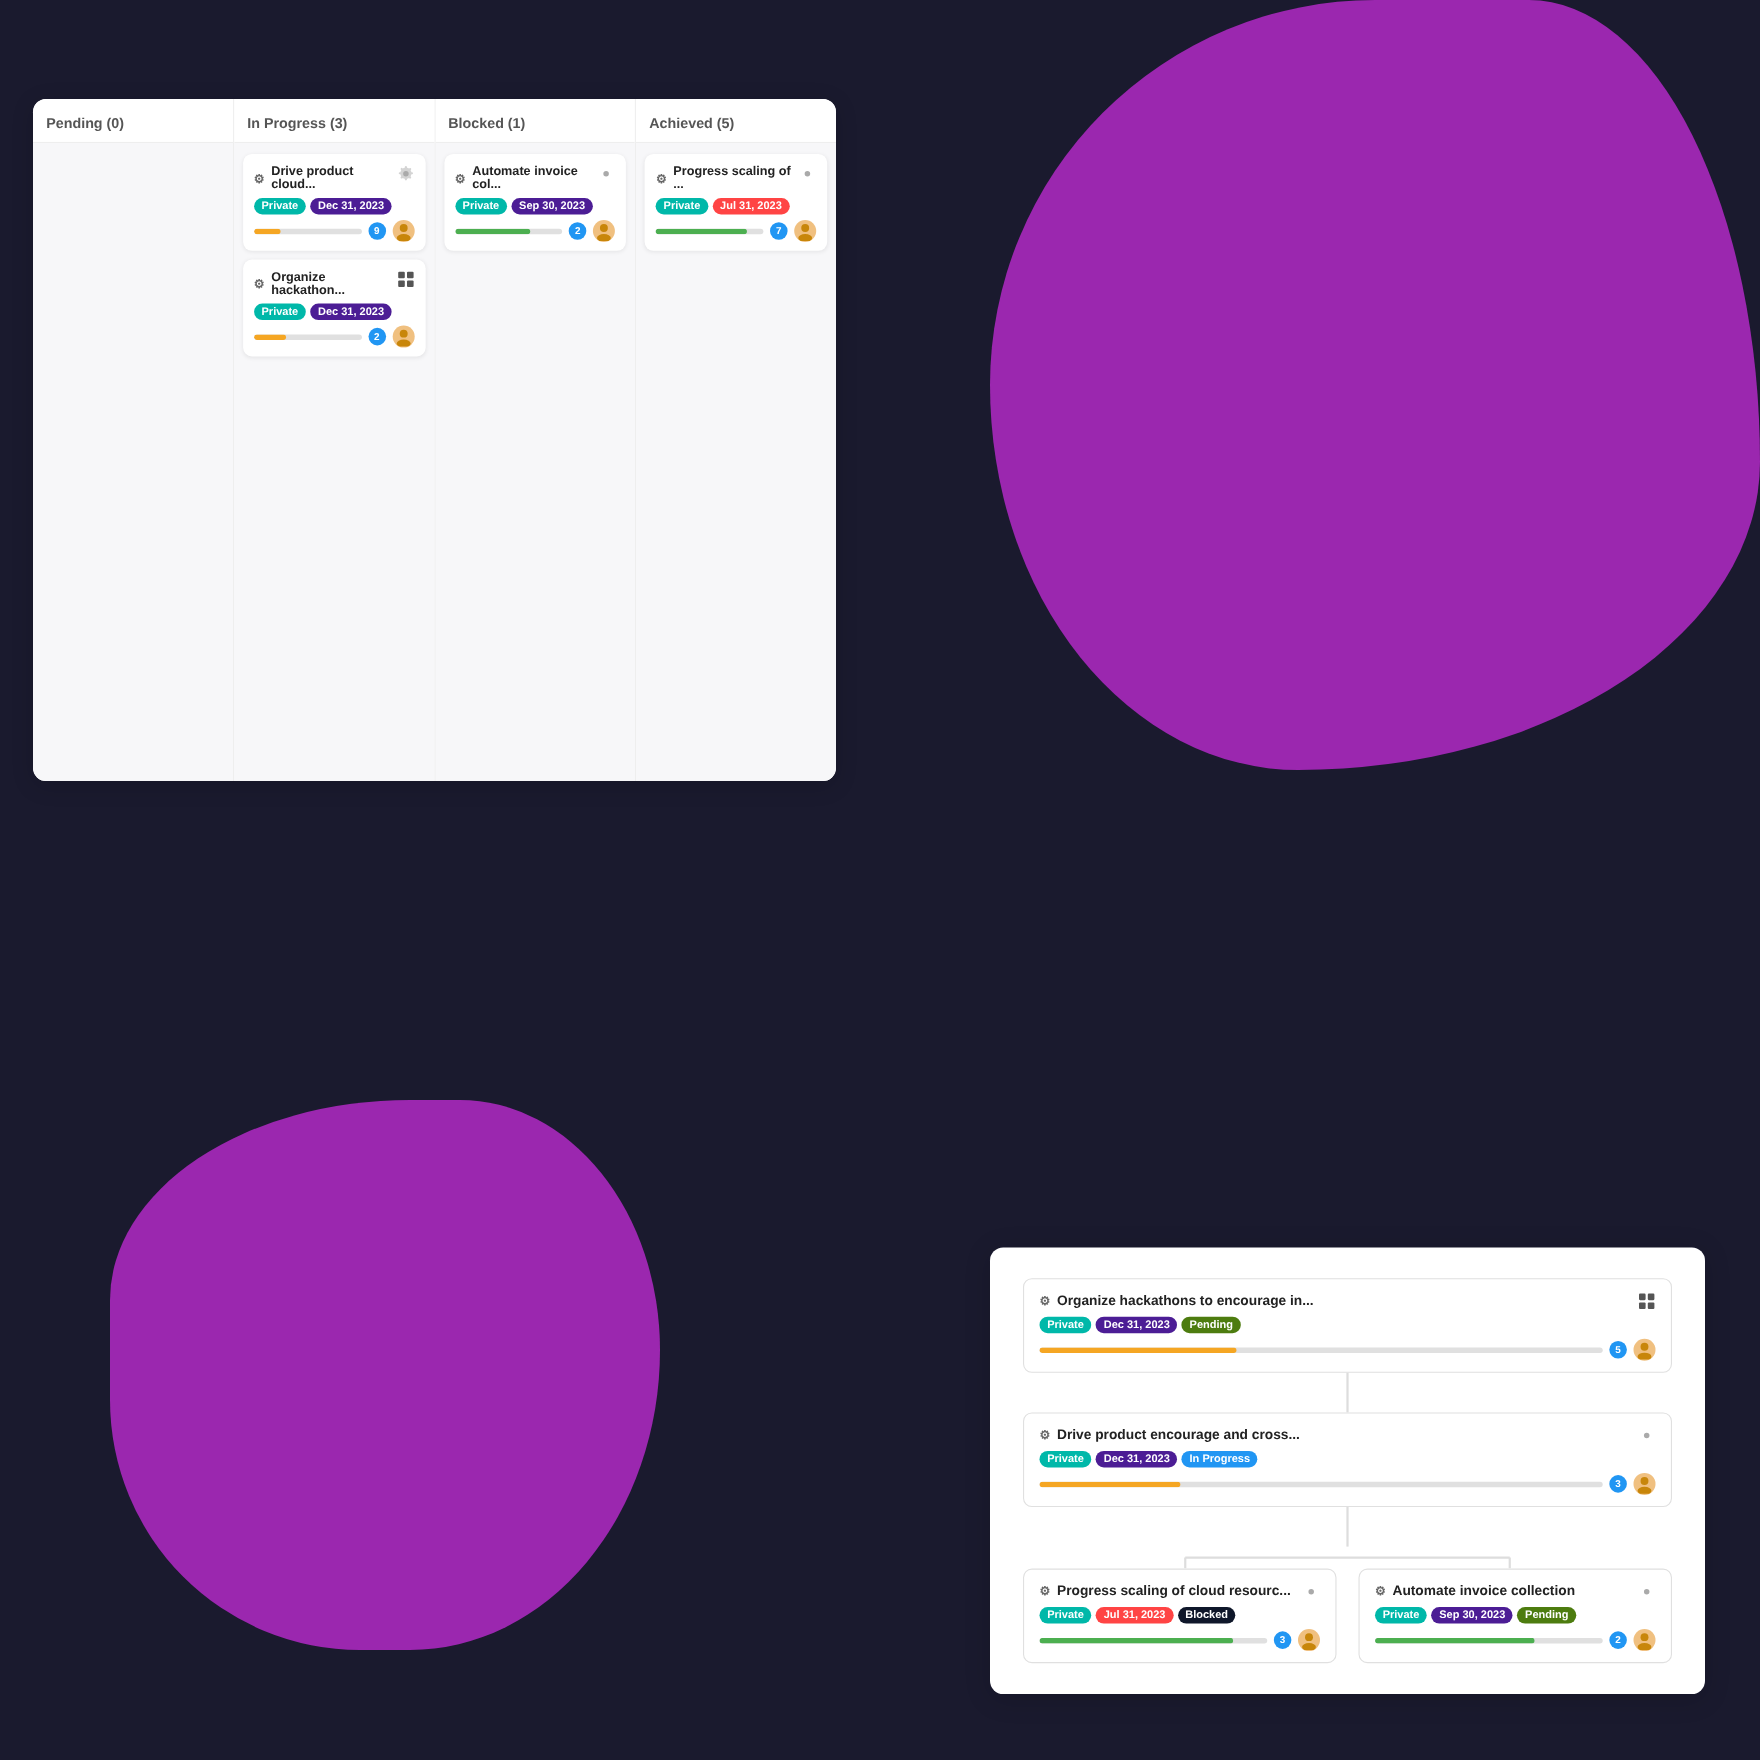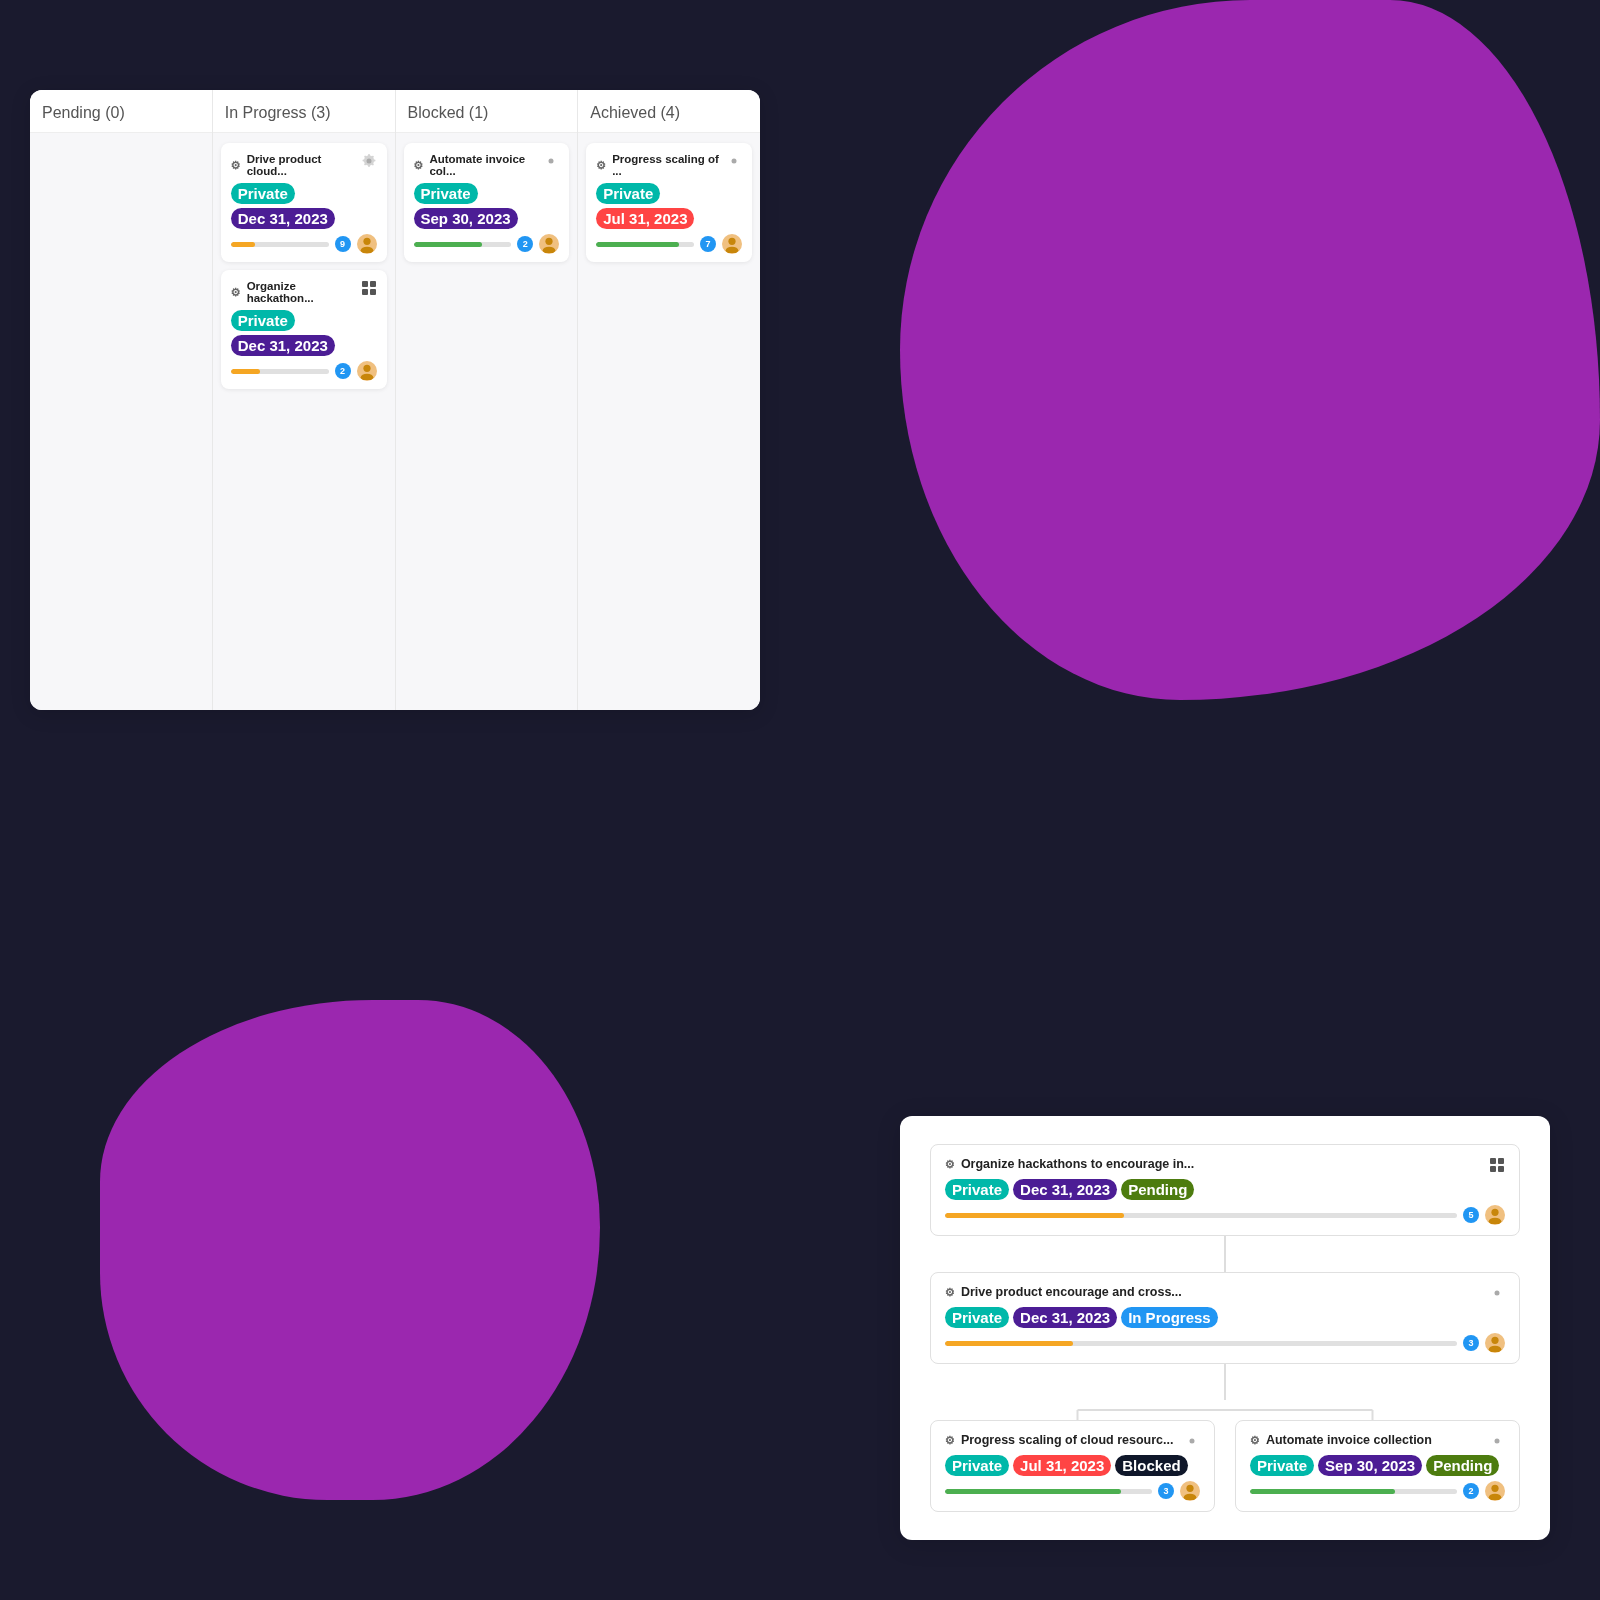--- a/index.html
+++ b/index.html
@@ -60,22 +60,22 @@
       flex: 1;
       border-right: 1px solid #e8e8e8;
       display: flex;
       flex-direction: column;
       min-width: 0;
     }
     .kanban-col:last-child { border-right: none; }
 
     .col-header {
       padding: 14px 12px 10px;
-      font-size: 16px;
-      font-weight: 400;
+      font-size: 13px;
+      font-weight: 700;
       color: #555;
       border-bottom: 1px solid #eee;
       background: #fff;
     }
 
     .col-body {
       padding: 10px 8px;
       flex: 1;
       background: #f7f7f9;
       overflow-y: auto;
@@ -123,21 +123,21 @@
 
     .card-badges {
       display: flex;
       gap: 4px;
       margin-bottom: 5px;
       flex-wrap: wrap;
     }
     .badge {
       border-radius: 20px;
       padding: 2px 7px;
-      font-size: 15px;
+      font-size: 10px;
       font-weight: 600;
     }
     .badge-private { background: #00b8a9; color: #fff; }
     .badge-date { background: #4c1d95; color: #fff; }
     .badge-pending { background: #4d7c0f; color: #fff; }
     .badge-in-progress { background: #2196f3; color: #fff; }
 
     .card-progress-row {
       display: flex;
       align-items: center;
@@ -343,21 +343,21 @@
                   <circle cx="10" cy="7" r="4"></circle>
                   <ellipse cx="10" cy="17" rx="7" ry="4"></ellipse>
                 </svg>
             </div>
           </div>
         </div>
       </div>
     </div>
 
     <div class="kanban-col">
-      <div class="col-header">Achieved (4)</div>
+      <div class="col-header">Achieved (5)</div>
       <div class="col-body">
         <div class="obj-card">
           <div class="card-title-row">
             <span class="card-title">
               <span class="team-icon">⚙</span>
               <span>Progress scaling of ...</span>
             </span>
             <svg class="card-icon-gear" viewBox="0 0 16 16" fill="#aaa">
               <circle cx="8" cy="8" r="2.5"></circle>
             </svg>

